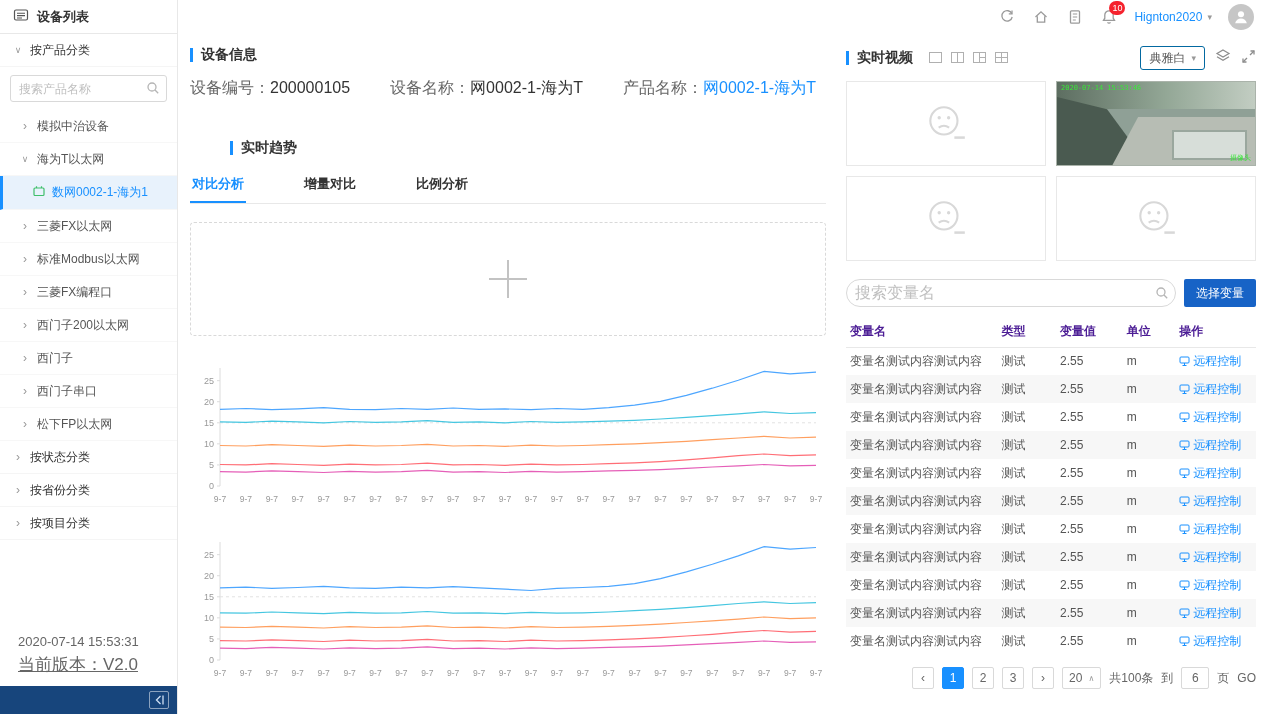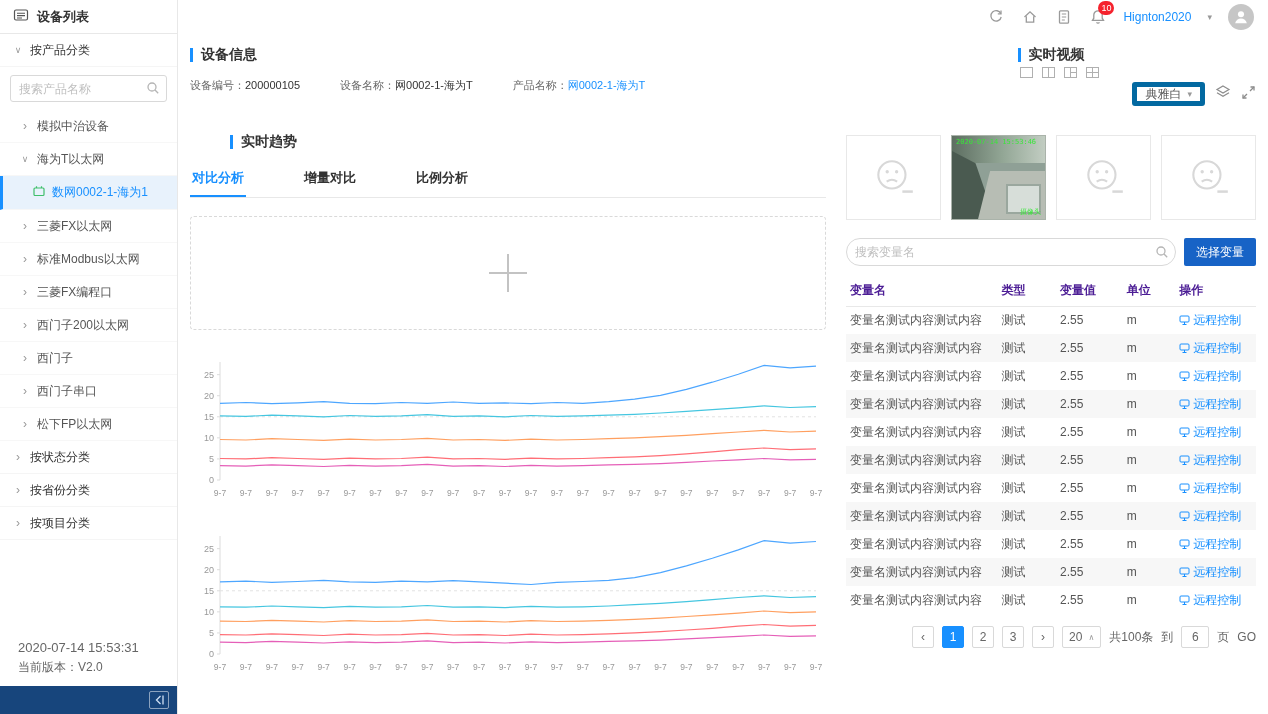--- a/index.html
+++ b/index.html
@@ -16,81 +16,81 @@
   .sb-search { position:relative; margin:8px 10px;text-decoration:underline; }
   .sb-search input { width:100%; height:27px; border:1px solid #d9d9d9; border-radius:3px; padding:0 26px 0 8px; font-size:12px; color:#333; outline:none; font-family:inherit; }
   .sb-search input::placeholder { color:#bfbfbf; }
   .sicon { position:absolute; right:7px; top:6px; }
   .trow { height:33px; display:flex; align-items:center; gap:7px; padding:0 10px 0 24px; font-size:12px; color:#555; border-bottom:1px solid #f7f7f7; cursor:pointer; white-space:nowrap; }
   .trow.lvl0 { padding-left:20px; }
   .trow.child { padding-left:38px; height:34px; }
   .trow.child.sel { background:var(--selected-bg); color:var(--accent); border-left:3px solid var(--accent); padding-left:30px; }
   .tlbl { overflow:hidden; text-overflow:ellipsis; }
   .sb-time { margin-top:auto; padding:0 0 2px 18px; font-size:13px; color:#666; }
-  .sb-ver { padding:2px 0 10px 18px; font-size:12px; color:#666; }
+  .sb-ver { padding:2px 0 10px 18px; font-size:17px; color:#666;text-decoration:underline; }
   .sb-foot { height:28px; background:var(--footer-navy); display:flex; align-items:center; justify-content:flex-end; padding:0 8px; }
   .collapse-box { width:20px; height:18px; border:1px solid rgba(255,255,255,.5); border-radius:2px; display:flex; align-items:center; justify-content:center; cursor:pointer; }
 
   
   #mainwrap { flex:1; display:flex; flex-direction:column; min-width:0; }
   #topbar { height:34px; display:flex; align-items:center; justify-content:flex-end; gap:16px; padding-right:14px; }
   .tb-icon { width:18px; height:18px; display:inline-flex; align-items:center; justify-content:center; cursor:pointer; }
   .bell-wrap { position:relative; }
   .badge { position:absolute; top:-7px; left:9px; min-width:16px; height:14px; background:var(--badge-red); color:#fff; border-radius:8px; font-size:9px; display:flex; align-items:center; justify-content:center; padding:0 3px; }
-  .user { color:var(--accent); font-size:12px; display:flex; align-items:center; gap:16px; cursor:pointer; }
+  .user { color:var(--accent); font-size:12px; display:flex; align-items:center; gap:5px; cursor:pointer; }
   .user .caret { color:#999; font-size:9px; }
   .avatar { width:26px; height:26px; border-radius:50%; background:#c6c6c6; display:flex; align-items:center; justify-content:center; cursor:pointer; overflow:hidden; }
 
   
   #content { flex:1; display:flex; min-height:0; }
   #center { width:662px; flex:0 0 662px; padding:12px 14px 0 12px; }
   #right { flex:1; padding:12px 12px 0 6px; min-width:0; }
 
   .sec-title { display:flex; align-items:center; gap:8px; font-size:14px; font-weight:bold; color:#333; }
   .sec-title .bar { width:3px; height:14px; background:var(--accent); display:inline-block; }
 
-  .fields { margin-top:14px; display:flex; gap:40px; font-size:11px; }
+  .fields { margin-top:14px; display:flex; gap:40px; font-size:16px; }
   .flabel { color:#666; }
   .fval { color:#333; }
   .fval.link { color:var(--accent); cursor:pointer; }
 
   .mt24 { margin-top:40px;padding-left:40px; }
   .tabs { margin-top:10px; display:flex; border-bottom:1px solid #e8e8e8;font-weight:bold; }
   .tab { font-size:13px; color:#333; padding:8px 2px; margin-right:56px; cursor:pointer; border-bottom:2px solid transparent; }
   .tab.act { color:var(--accent); border-bottom-color:var(--accent); }
 
   .dashed { margin-top:18px; height:114px; border:1px dashed #d9d9d9; border-radius:4px; display:flex; align-items:center; justify-content:center; cursor:pointer; }
   .plus { position:relative; width:38px; height:38px; }
   .plus::before, .plus::after { content:""; position:absolute; background:#c3c3c3; }
   .plus::before { left:18px; top:0; width:2px; height:38px; }
   .plus::after { top:18px; left:0; height:2px; width:38px; }
 
   .chart { display:block; margin-top:24px; }
   svg text { font-family:"Liberation Sans","DejaVu Sans",sans-serif; }
 
   
-  .rhead { display:flex; align-items:center;flex-direction:column; }
+  .rhead { display:flex; align-items:center; }
   .layout-icons { display:flex; gap:9px; margin-left:16px; }
   .rtools { margin-left:auto; display:flex; align-items:center; gap:10px; }
-  .theme-sel { border:5px solid #0369a1; border-radius:3px; height:24px; padding:0 8px; font-size:12px; color:#555; display:flex; align-items:center; gap:6px; cursor:pointer;justify-content:center; }
+  .theme-sel { border:1px solid #0369a1; border-radius:3px; height:24px; padding:0 8px; font-size:12px; color:#555; display:flex; align-items:center; gap:6px; cursor:pointer;justify-content:center; }
   .theme-sel .caret { color:#999; font-size:9px; }
 
-  .vgrid { margin-top:29px; display:grid; grid-template-columns:1fr 1fr 1fr 1fr; gap:10px; }
+  .vgrid { margin-top:11px; display:grid; grid-template-columns:1fr 1fr; gap:10px; }
   .vcell { height:85px; border:1px solid #e8e8e8; background:#fff; display:flex; align-items:center; justify-content:center; position:relative; overflow:hidden; cursor:pointer; }
   .vimg { background:#8fa096; border-color:#aab3aa; }
   .cam-sky { position:absolute; top:0; left:0; right:0; height:32%; background:linear-gradient(90deg,#5d6e61,#93a796 55%,#c2cdc2); }
   .cam-wall { position:absolute; left:0; top:18%; width:46%; height:82%; background:#4a5a50; clip-path:polygon(0 0,55% 18%,100% 100%,0 100%); }
   .cam-ground { position:absolute; right:0; bottom:0; width:72%; height:58%; background:#b7bdb4; clip-path:polygon(0 100%,18% 0,100% 0,100% 100%); }
   .cam-pool { position:absolute; right:4%; bottom:6%; width:38%; height:36%; background:#d7ded9; border:2px solid #9aa79e; }
   .cam-ts { position:absolute; top:2px; left:4px; color:#39e639; font-size:7px; font-family:"DejaVu Sans Mono",monospace; }
   .cam-label { position:absolute; bottom:2px; right:4px; color:#39e639; font-size:7px; font-family:"DejaVu Sans Mono",monospace; }
 
   .vsearch { margin-top:18px; display:flex; gap:8px; }
   .vsearch .sbox { position:relative; flex:1; }
-  .vsearch input { width:100%; height:28px; border:1px solid #d9d9d9; border-radius:14px; padding:0 28px 0 8px; font-size:12px; outline:none; font-family:inherit; }
+  .vsearch input { width:100%; height:28px; border:1px solid #d9d9d9; border-radius:14px; padding:0 28px 0 8px; font-size:16px; outline:none; font-family:inherit; }
   .vsearch input::placeholder { color:#bfbfbf; }
   .vsearch .sicon { top:7px; }
   .sel-btn { height:28px; padding:0 12px; background:var(--primary-button); color:#fff; font-size:12px; border:none; border-radius:2px; cursor:pointer; font-family:inherit; }
 
   #vtable { margin-top:10px; width:100%; border-collapse:collapse; font-size:12px; table-layout:fixed; }
   #vtable th { text-align:left; font-weight:bold; color:#4c1d95; height:30px; border-bottom:1px solid #e8e8e8; padding:0 4px; }
   #vtable td { height:28px; color:#555; padding:0 4px; white-space:nowrap; overflow:hidden; text-overflow:ellipsis; }
   #vtable tr.alt { background:#f7f7f7; }
   #vtable th:nth-child(1){width:150px;} #vtable th:nth-child(2){width:58px;}
   #vtable th:nth-child(3){width:66px;} #vtable th:nth-child(4){width:52px;} #vtable th:nth-child(5){width:80px;}

